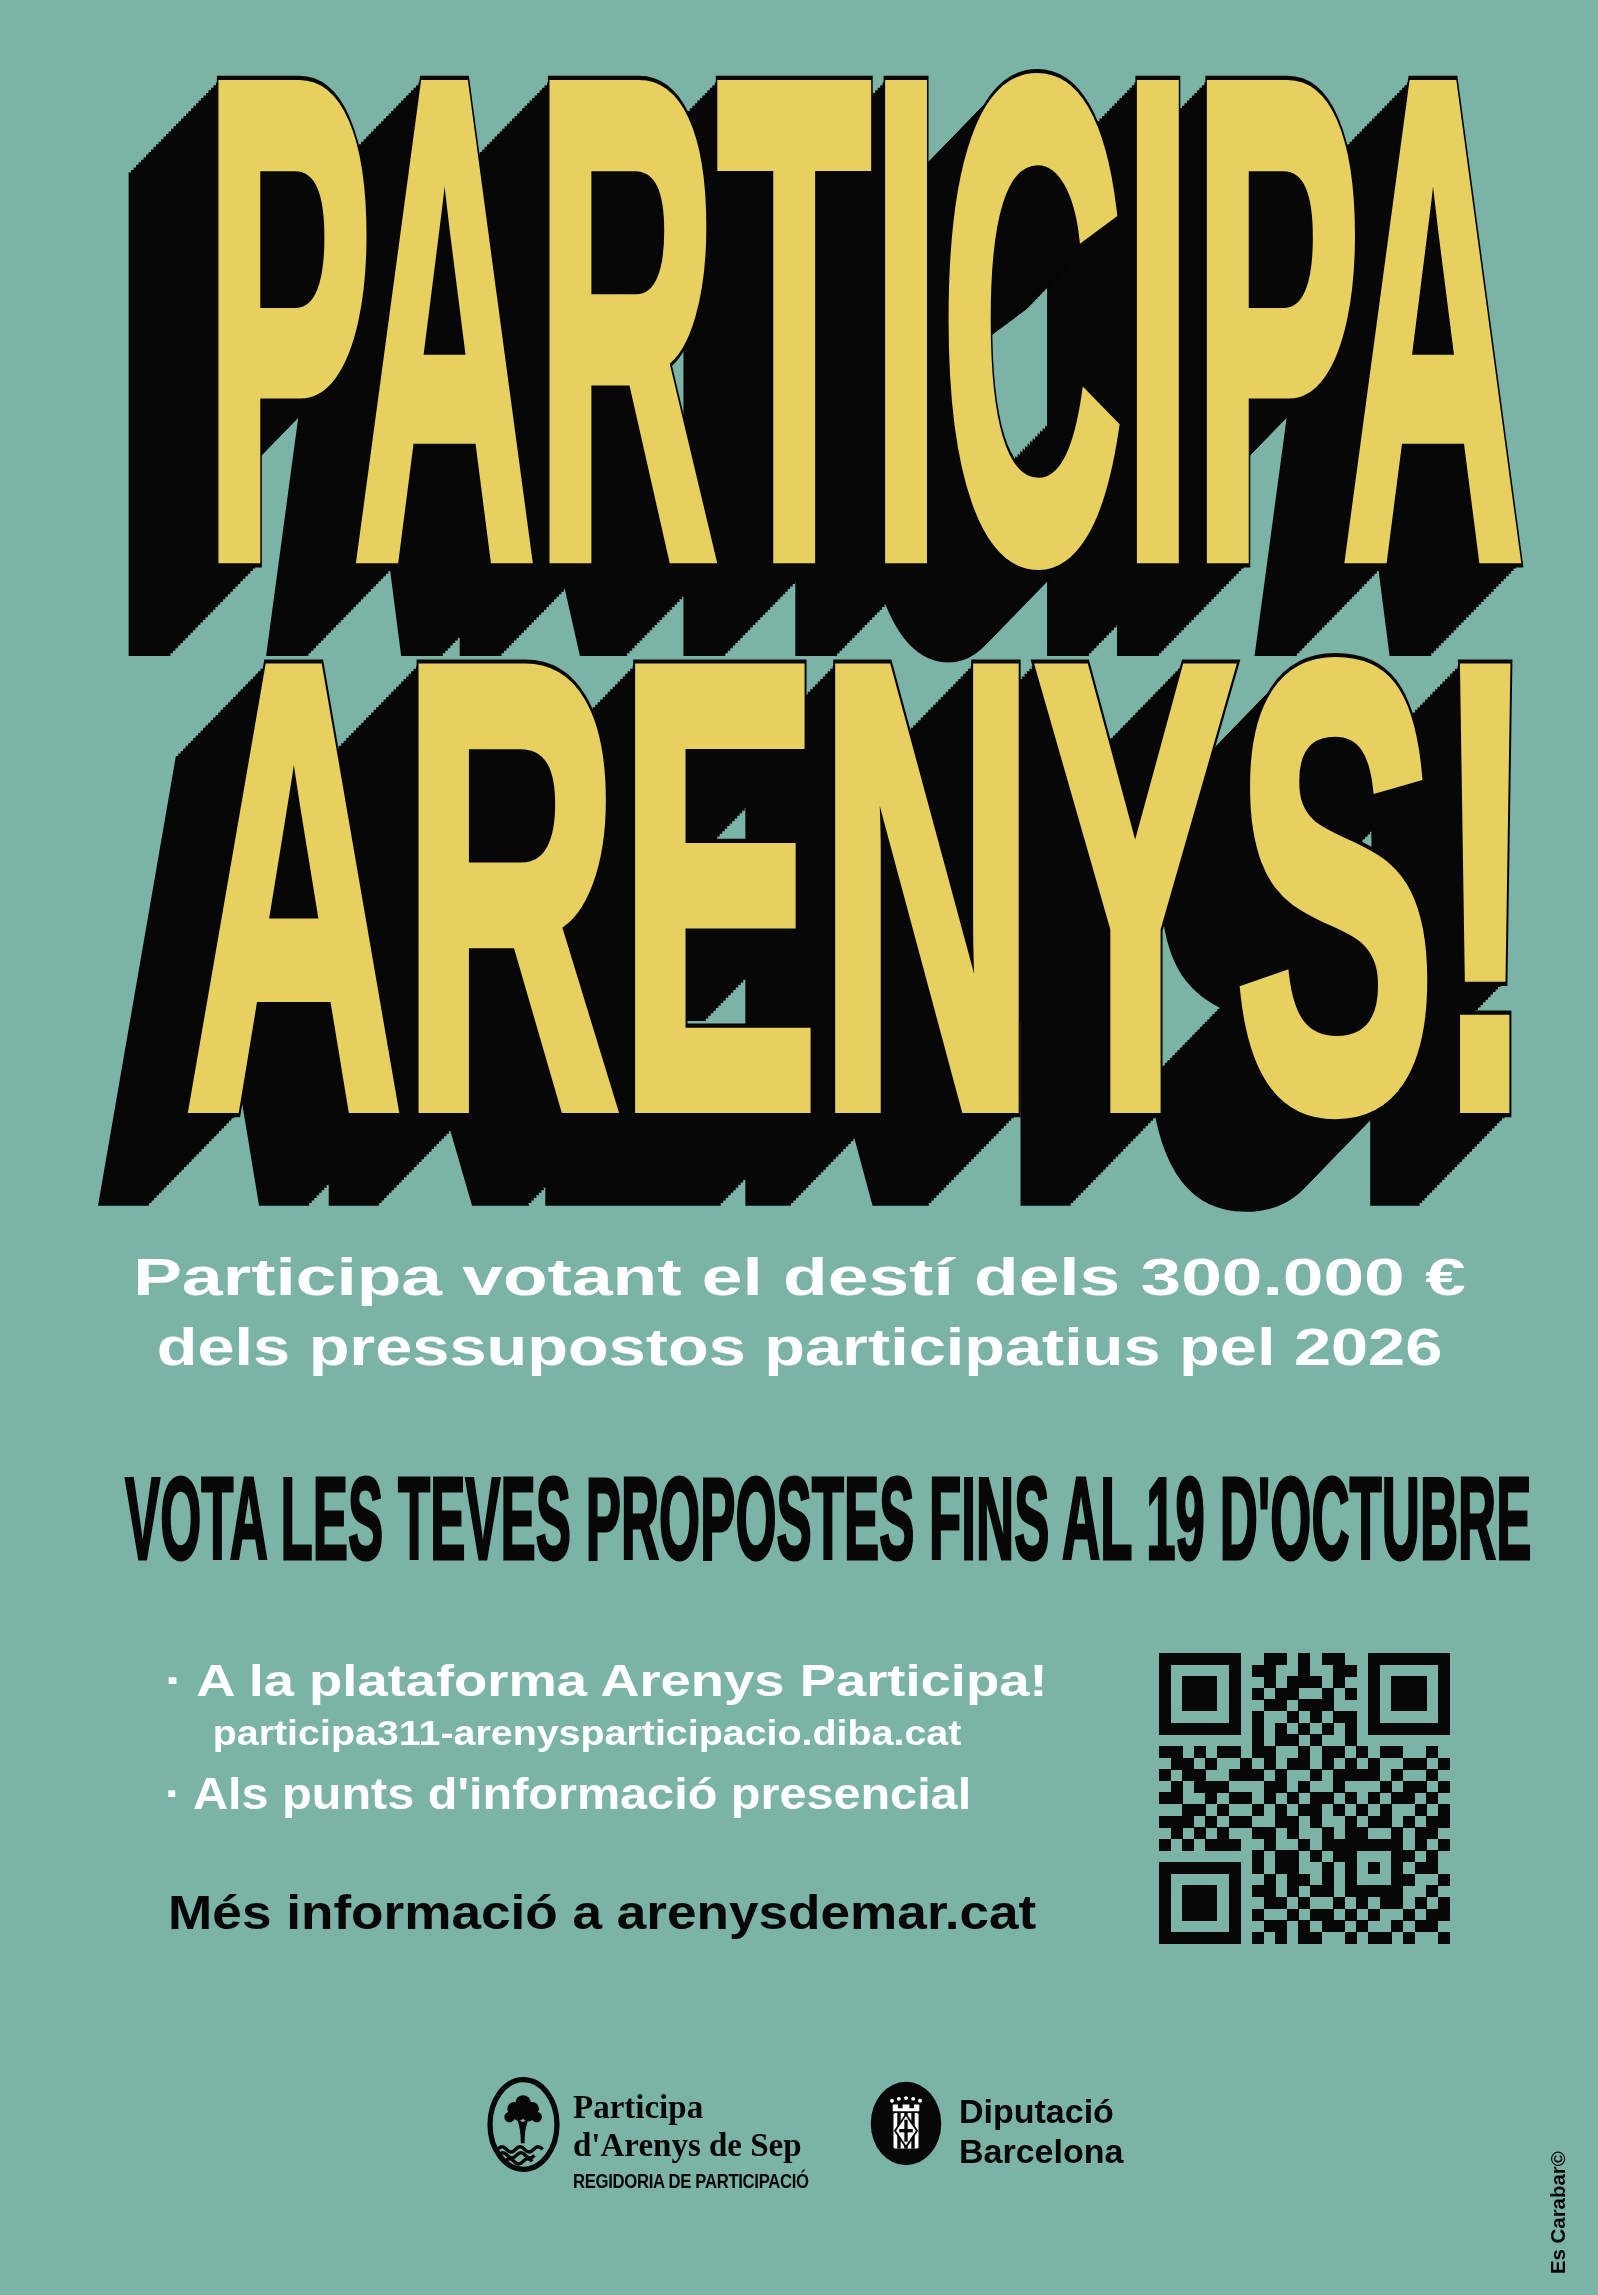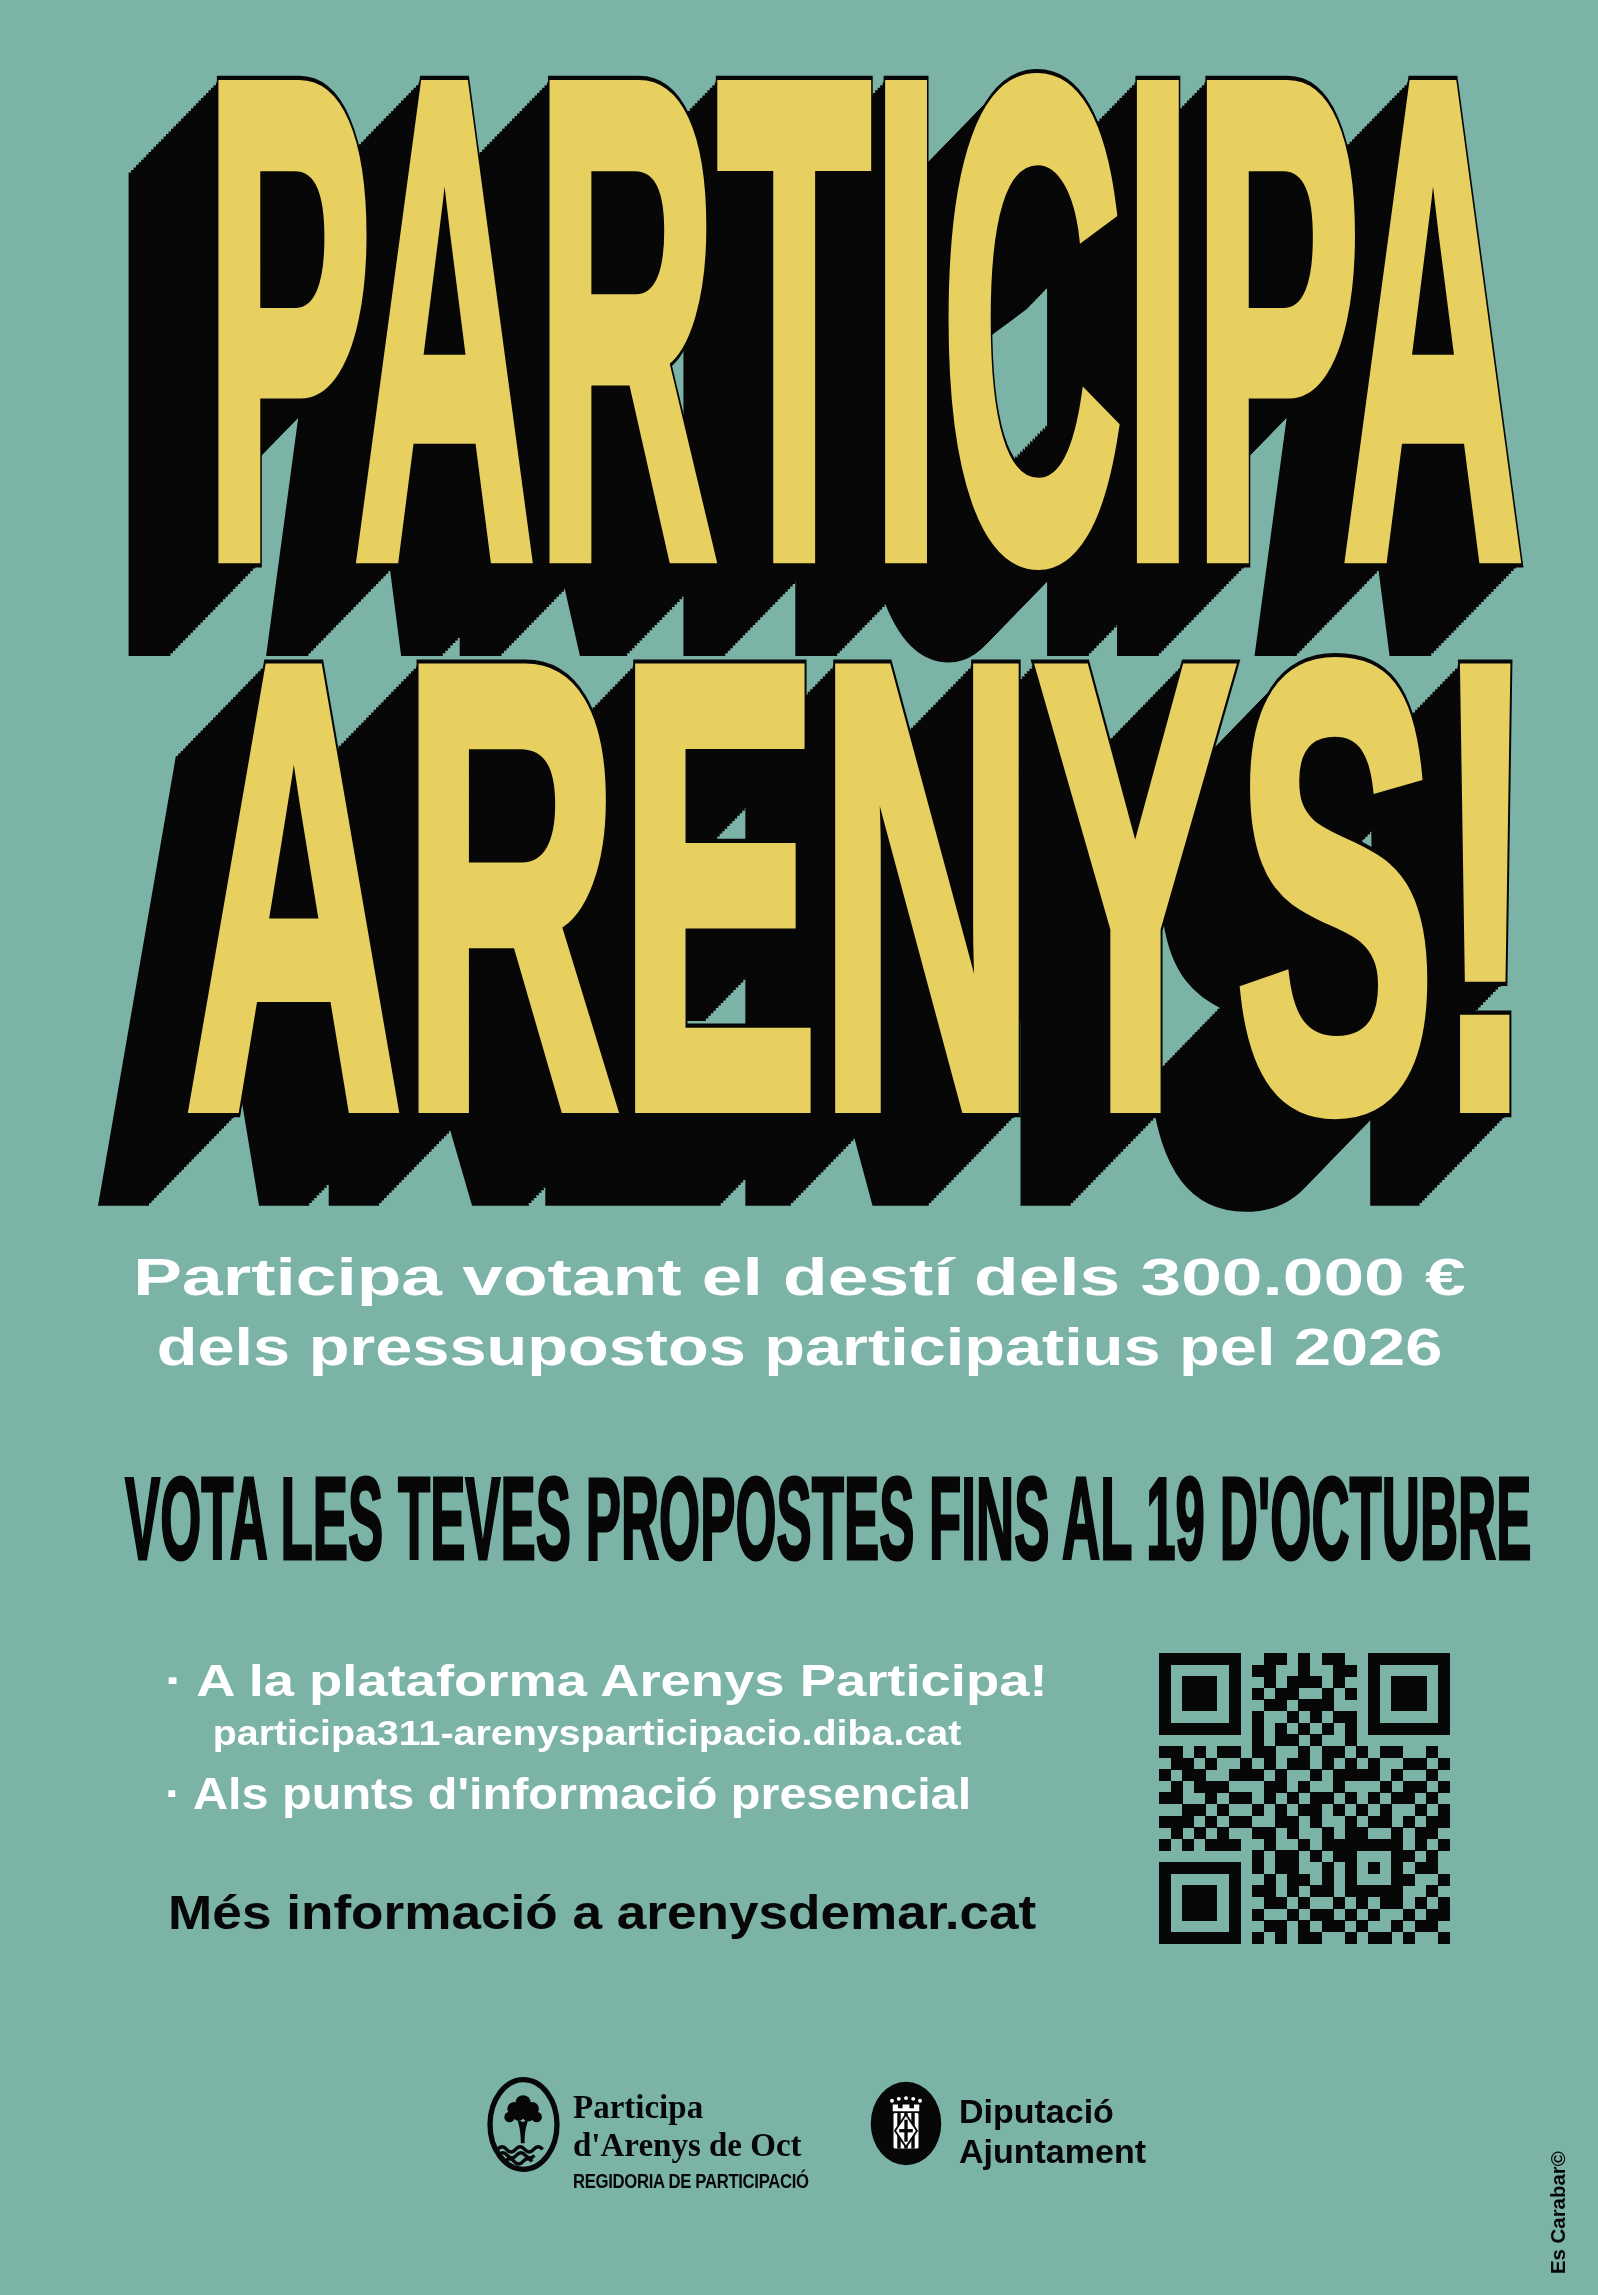--- a/index.html
+++ b/index.html
@@ -482,21 +482,21 @@
     </g>
     <g stroke="#070707" stroke-width="4.5" fill="none">
       <path d="M14 96 q6 -7 12 0 t12 0 t12 0 t12 0 t12 0"></path>
       <path d="M15 104 q6 -7 12 0 t12 0 t12 0 t12 0"></path>
       <path d="M24 112 q6 -7 12 0 t12 0 t12 0"></path>
     </g>
   </svg>
 
   <div class="aj-text">
     <div class="aj-name">Participa</div>
-    <div class="aj-name">d'Arenys de Oct</div>
+    <div class="aj-name">d'Arenys de Sep</div>
     <div class="aj-sub">REGIDORIA DE PARTICIPACIÓ</div>
   </div>
 
   <svg class="dip-logo" viewBox="0 0 95 112" xmlns="http://www.w3.org/2000/svg">
     <ellipse cx="47.5" cy="56" rx="46.5" ry="55" fill="#070707"></ellipse>
     <g fill="#ffffff">
       <circle cx="29" cy="26" r="2.6"></circle>
         <circle cx="38" cy="23.5" r="2.6"></circle>
         <circle cx="47.5" cy="22.5" r="2.6"></circle>
       <circle cx="57" cy="23.5" r="2.6"></circle>
@@ -511,19 +511,19 @@
     </g>
     <polygon points="47.5,44 62,65.5 47.5,87 33,65.5" fill="#ffffff" stroke="#070707" stroke-width="2.5"></polygon>
     <g fill="#070707">
       <rect x="45.3" y="51" width="4.4" height="29"></rect>
       <rect x="38.5" y="63.3" width="18" height="4.4"></rect>
     </g>
   </svg>
 
   <div class="dip-text">
     <div>Diputació</div>
-    <div>Ajuntament</div>
+    <div>Barcelona</div>
   </div>
 
   <div class="credit">Es Carabar©</div>
 
 </div>
 
 
 </body></html>

